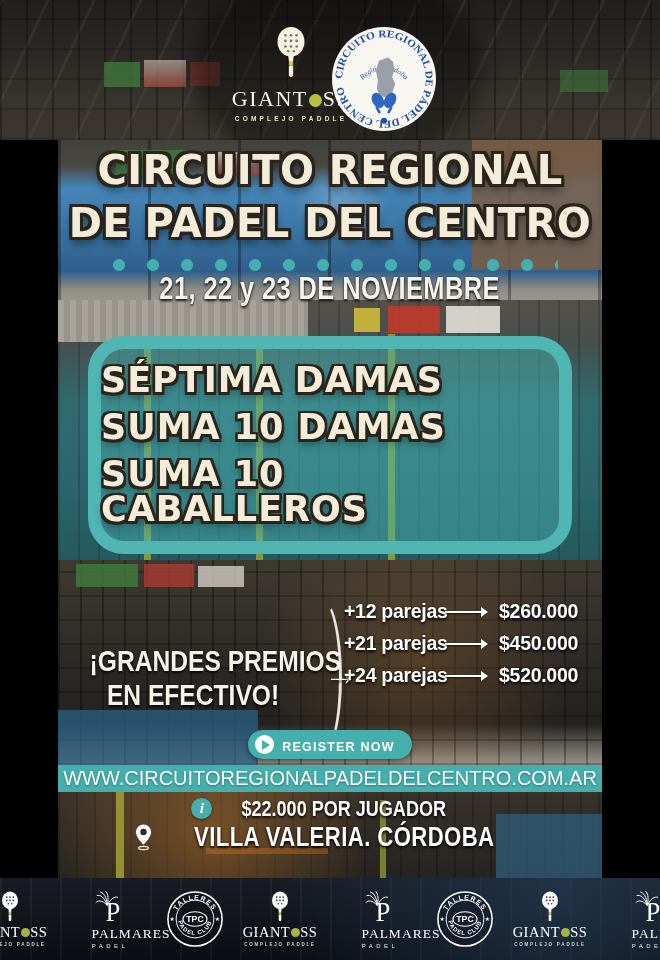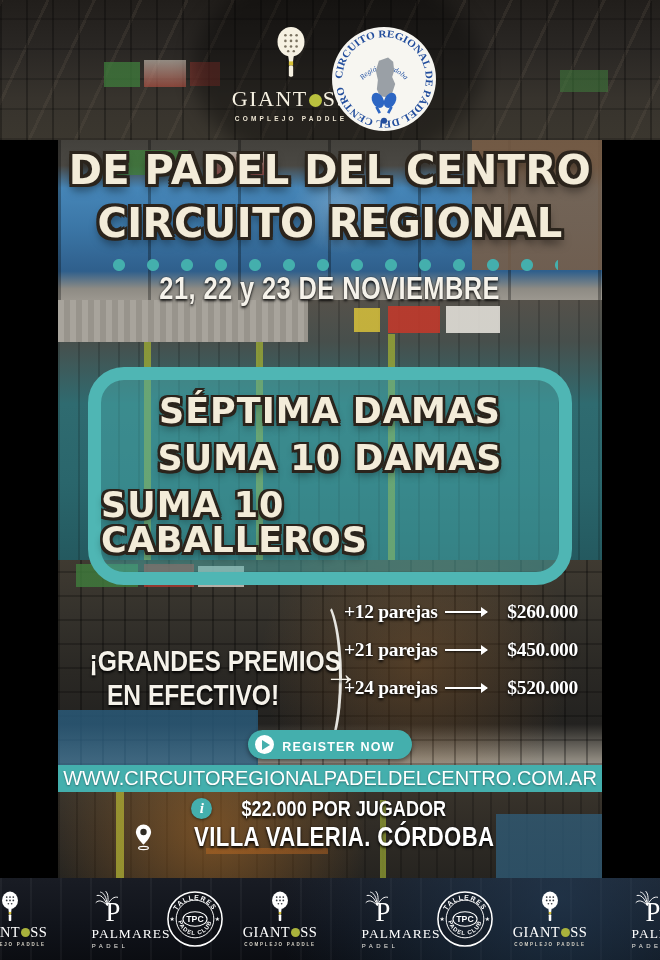--- a/index.html
+++ b/index.html
@@ -72,32 +72,32 @@
   .title-line{font-family:"DejaVu Sans","Liberation Sans",sans-serif;font-weight:800;font-size:40px;line-height:53px;color:var(--cream);letter-spacing:.5px;
     text-shadow:-3px -3px 0 #2b241c,3px -3px 0 #2b241c,-3px 3px 0 #2b241c,3px 3px 0 #2b241c,-3px 0 0 #2b241c,3px 0 0 #2b241c,0 -3px 0 #2b241c,0 3px 0 #2b241c,0 6px 10px rgba(0,0,0,.55);}
   .dots-divider{position:absolute;left:44px;right:44px;top:118px;height:14px;z-index:3;
     background-image:radial-gradient(circle, var(--teal) 5.5px, transparent 6.5px);background-size:34px 14px;background-repeat:repeat-x;}
   .date-line{position:absolute;left:0;right:0;top:131px;text-align:center;z-index:3;}
   .cond{display:inline-block;transform:scaleX(.82);transform-origin:center;white-space:nowrap;}
   .date-line .cond{font-size:31px;font-weight:800;color:#f5f2ea;letter-spacing:.5px;
     text-shadow:0 2px 3px rgba(0,0,0,.85),0 0 2px rgba(0,0,0,.6);}
   .teal-box{position:absolute;left:30px;top:196px;width:484px;height:218px;z-index:3;box-sizing:border-box;
     border:13px solid var(--teal-border);border-radius:36px;background:rgba(73,176,176,.48);
-    display:flex;flex-direction:column;justify-content:space-around;align-items:center;padding:8px 0;margin-top:31px;}
+    display:flex;flex-direction:column;justify-content:space-around;align-items:flex-start;padding:8px 0;}
   .box-line{font-family:"DejaVu Sans","Liberation Sans",sans-serif;font-weight:800;font-size:35px;color:var(--cream);letter-spacing:1px;line-height:1;
     text-shadow:-2.5px -2.5px 0 #2b241c,2.5px -2.5px 0 #2b241c,-2.5px 2.5px 0 #2b241c,2.5px 2.5px 0 #2b241c,-2.5px 0 0 #2b241c,2.5px 0 0 #2b241c,0 -2.5px 0 #2b241c,0 2.5px 0 #2b241c,0 5px 8px rgba(0,0,0,.45);}
   .prizes{position:absolute;left:0;right:0;top:452px;height:172px;z-index:3;}
   .prize-heading{position:absolute;left:4px;top:52px;width:262px;text-align:center;}
   .prize-heading .cond{font-size:30px;font-weight:800;color:#f5f2ea;line-height:34px;
     text-shadow:0 2px 3px rgba(0,0,0,.9),0 0 2px rgba(0,0,0,.6);}
   .bracket{position:absolute;left:244px;top:6px;width:34px;height:152px;
     border:3px solid transparent;border-right:3px solid rgba(250,250,245,.9);border-radius:50%;}
   .big-arrow{position:absolute;left:266px;top:62px;font-size:34px;color:#f5f2ea;font-weight:bold;
     text-shadow:0 2px 3px rgba(0,0,0,.8);}
-  .prize-rows{position:absolute;right:24px;top:6px;width:234px;display:flex;flex-direction:column;gap:11px;font-family:Liberation Serif, serif;}
+  .prize-rows{position:absolute;right:24px;top:6px;width:234px;display:flex;flex-direction:column;gap:5px;}
   .prize-row{display:flex;align-items:center;font-weight:800;font-size:19.5px;color:#fff;line-height:27px;letter-spacing:-.3px;
     text-shadow:0 2px 3px rgba(0,0,0,.9),0 0 2px rgba(0,0,0,.6);}
   .prize-pairs{width:92px;text-align:right;white-space:nowrap;}
   .arrow-line{flex:1;height:2px;background:#fff;position:relative;margin:0 7px 0 9px;box-shadow:0 1px 2px rgba(0,0,0,.7);}
   .arrow-line::after{content:"";position:absolute;right:-1px;top:-4px;border-left:7px solid #fff;border-top:5px solid transparent;border-bottom:5px solid transparent;}
   .prize-amount{width:84px;text-align:right;white-space:nowrap;}
   
   .register-row{position:absolute;left:0;right:0;top:590px;text-align:center;z-index:4;}
   .register-btn{display:inline-flex;align-items:flex-end;gap:8px;background:var(--teal);border:none;cursor:pointer;
     border-radius:16px;padding:5px 17px 5px 7px;box-shadow:0 2px 5px rgba(0,0,0,.45);}
@@ -188,22 +188,22 @@
     </div>
   </div>
 
   <div class="photo-col">
     <div class="strip strip-a"></div>
     <div class="strip strip-b"></div>
     <div class="strip strip-c"></div>
     <div class="strip strip-d"></div>
 
     <div class="title-block">
+      <div class="title-line">CIRCUITO REGIONAL</div>
       <div class="title-line">DE PADEL DEL CENTRO</div>
-      <div class="title-line">CIRCUITO REGIONAL</div>
     </div>
 
     <div class="dots-divider"></div>
 
     <div class="date-line">
       <span class="cond">21, 22 y 23 DE NOVIEMBRE</span>
     </div>
 
     <div class="teal-box">
       <div class="box-line">SÉPTIMA DAMAS</div>

